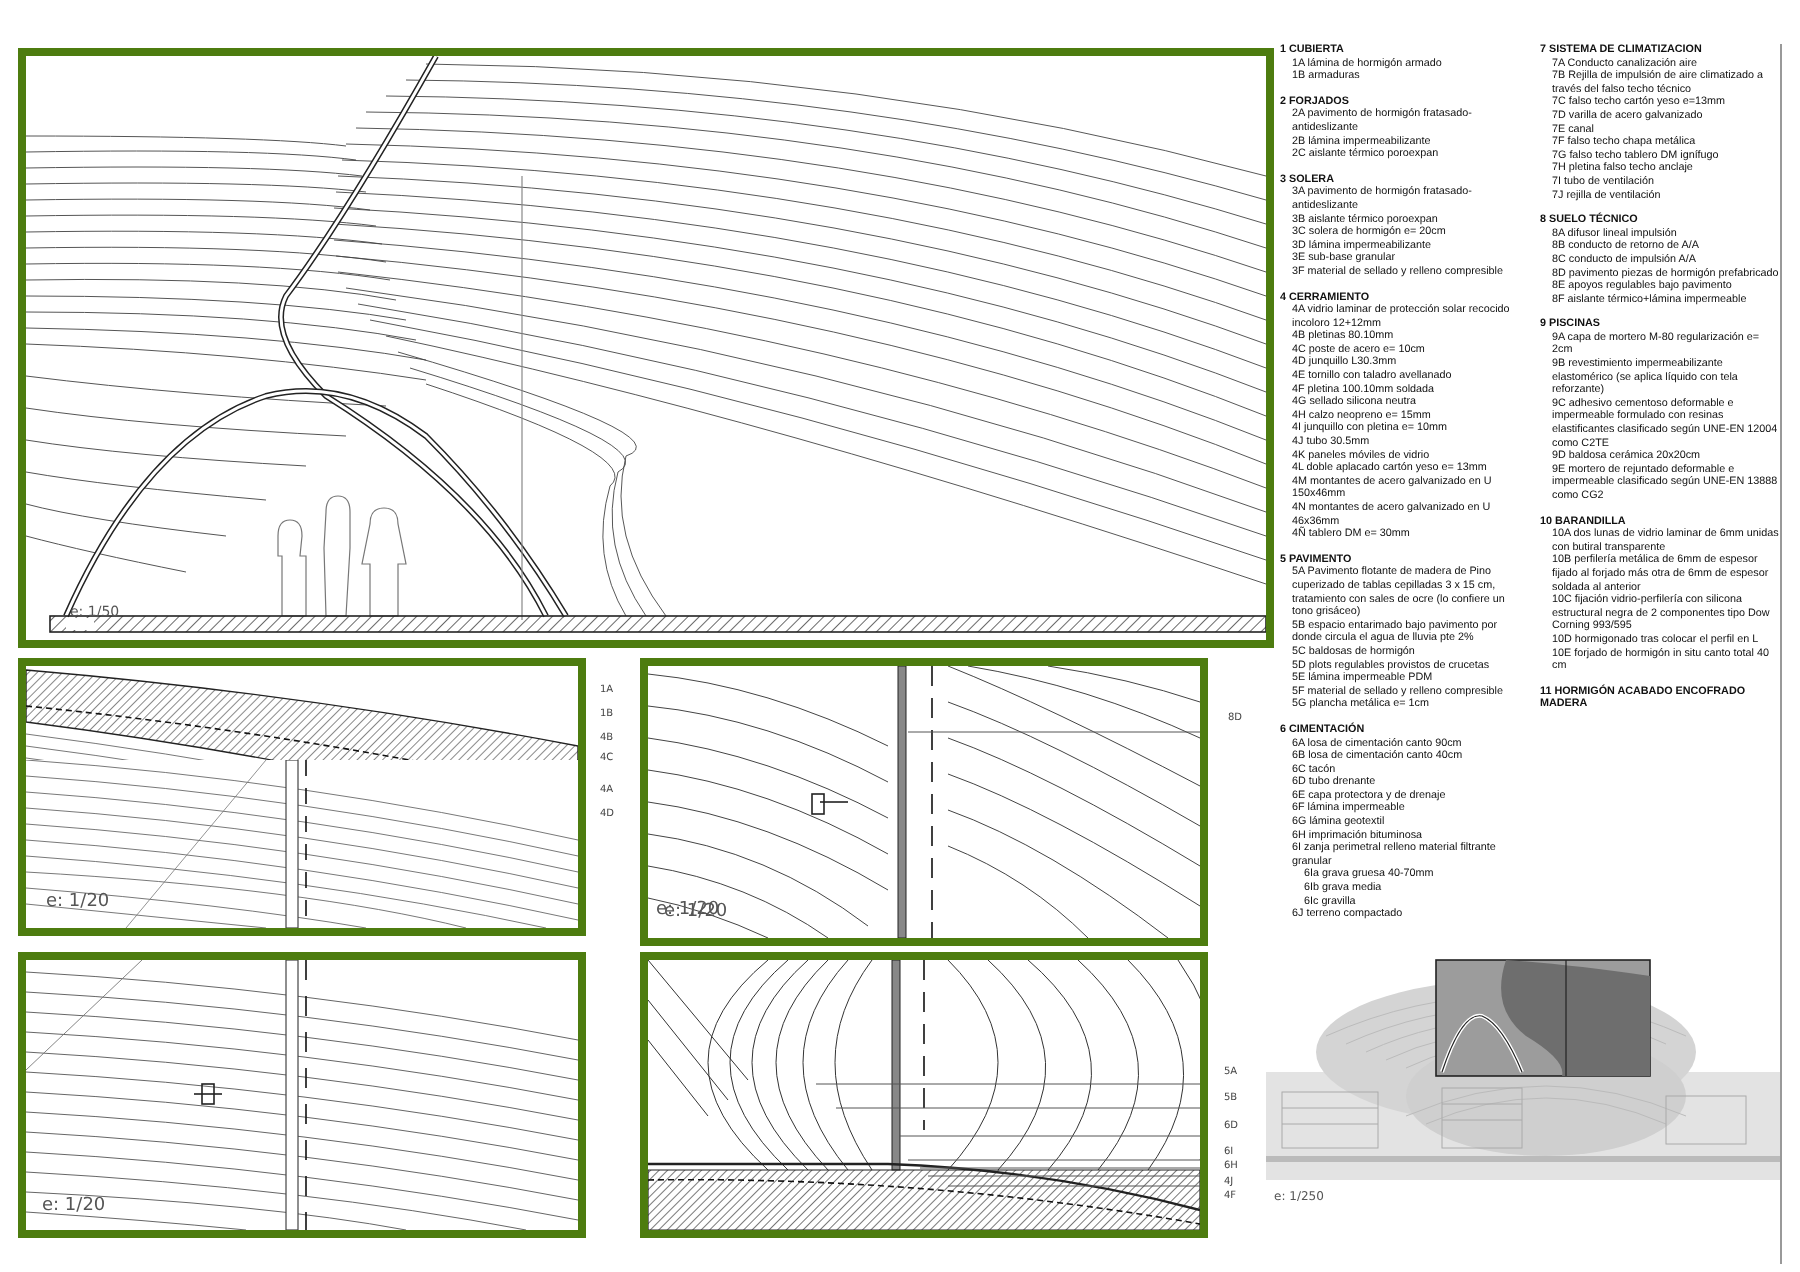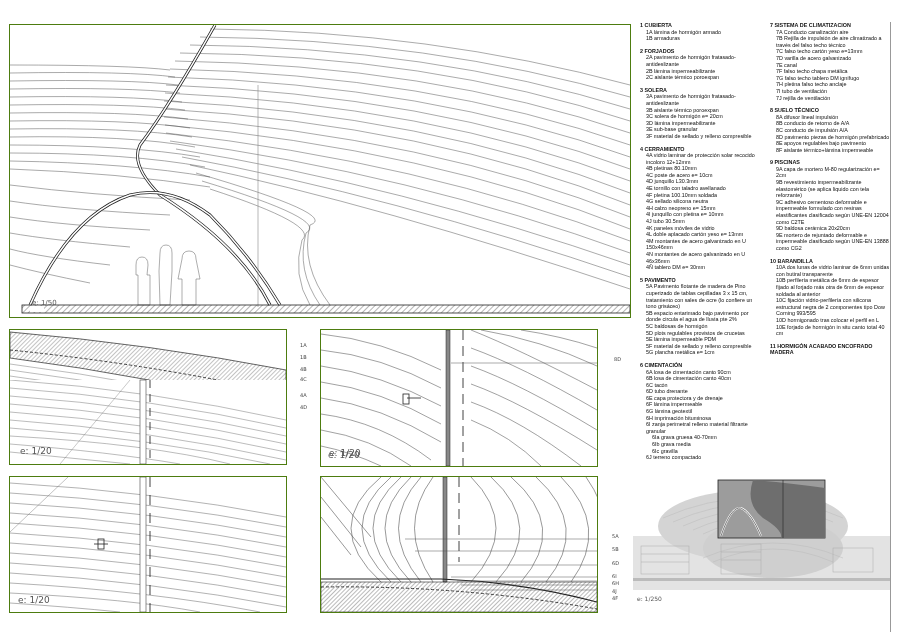--- a/index.html
+++ b/index.html
@@ -1,17 +1,17 @@
 <!DOCTYPE html>
 <html><head>
 <meta charset="utf-8">
 <style>
   html,body{margin:0;padding:0;background:#fff;}
   body{width:900px;height:636px;position:relative;overflow:hidden;font-family:"Liberation Sans",sans-serif;color:#111;}
-  .panel{position:absolute;border:1px solid #4d7c0f;background:#fff;overflow:hidden;}
+  .panel{position:absolute;border:4px solid #4d7c0f;background:#fff;overflow:hidden;}
   .panel svg{position:absolute;left:0;top:0;}
   .scale{position:absolute;font-size:9px;color:#555;font-family:"DejaVu Sans",sans-serif;}
   .callout{position:absolute;font-size:5px;color:#444;font-family:"DejaVu Sans",sans-serif;}
   .legend{position:absolute;font-size:5.4px;line-height:6.6px;color:#111;}
   .legend .sec{margin-bottom:6px;}
   .legend .h{font-weight:bold;text-transform:uppercase;}
   .legend .it{padding-left:6px;}
   .vline{position:absolute;width:1px;background:#999;}
 </style>
 </head>

